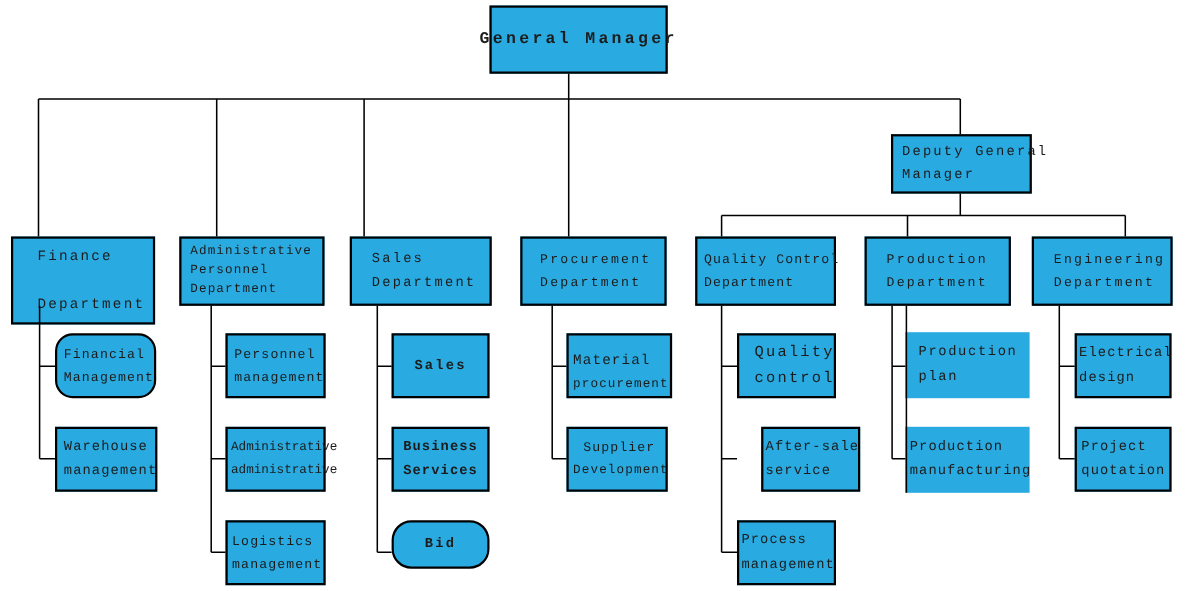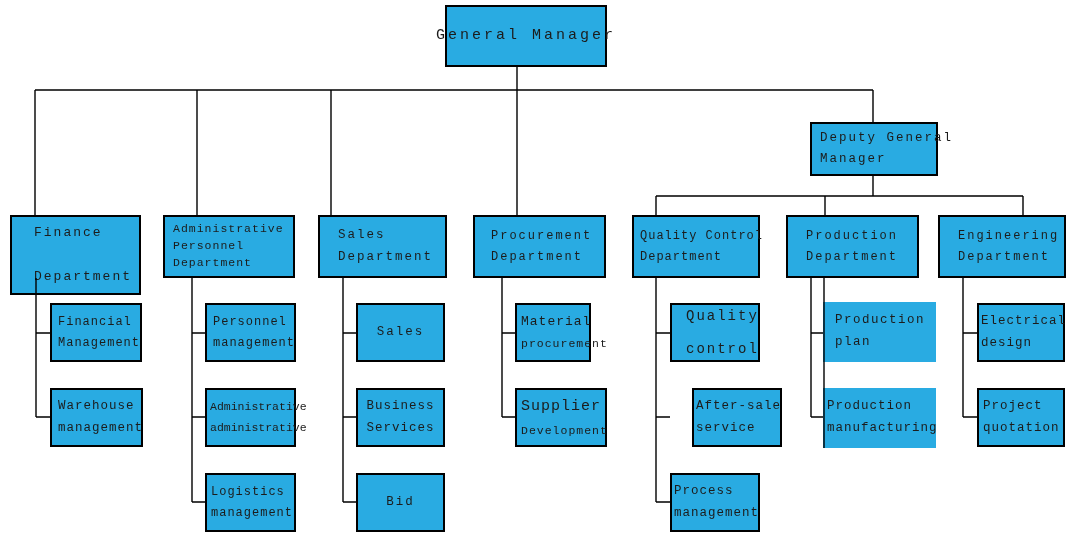--- a/index.html
+++ b/index.html
@@ -18,21 +18,21 @@
     color:var(--text,#1c1c1c);
     display:flex;
     flex-direction:column;
     justify-content:center;
     font-size:12px;
     letter-spacing:2px;
     line-height:1.75;
     white-space:nowrap;
   }
   .box.noborder{border:none;}
-  .box.center{align-items:center;padding-left:0 !important;}
+  .box.center{align-items:center;padding-left:0 !important;font-weight:bold;}
   .ln{display:block;}
   #wires{
     position:absolute;left:0;top:0;width:1087px;height:537px;
     pointer-events:none;
   }
 </style>
 </head>
 <body>
 
 <div id="canvas">
@@ -75,21 +75,21 @@
   <div class="box" style="left:786px;top:215px;width:133px;height:63px;padding-left:18px;font-size:12px;">
     <span class="ln">Production</span>
     <span class="ln">Department</span>
   </div>
 
   <div class="box" style="left:938px;top:215px;width:128px;height:63px;padding-left:18px;font-size:12px;">
     <span class="ln">Engineering</span>
     <span class="ln">Department</span>
   </div>
 
-  <div class="box" style="left:50px;top:303px;width:92px;height:59px;padding-left:6px;font-size:12px;letter-spacing:1px;">
+  <div class="box" style="left:50px;top:303px;width:92px;height:59px;padding-left:6px;font-size:12px;letter-spacing:1px;border-radius:16px;">
     <span class="ln">Financial</span>
     <span class="ln">Management</span>
   </div>
   <div class="box" style="left:50px;top:388px;width:93px;height:59px;padding-left:6px;font-size:12.5px;letter-spacing:1px;">
     <span class="ln">Warehouse</span>
     <span class="ln">management</span>
   </div>
 
   <div class="box" style="left:205px;top:303px;width:91px;height:59px;padding-left:6px;font-size:12px;letter-spacing:1px;">
     <span class="ln">Personnel</span>
@@ -104,34 +104,34 @@
     <span class="ln">management</span>
   </div>
 
   <div class="box center" style="left:356px;top:303px;width:89px;height:59px;font-size:12.5px;">
     <span class="ln">Sales</span>
   </div>
   <div class="box center" style="left:356px;top:388px;width:89px;height:59px;font-size:12.5px;letter-spacing:1px;">
     <span class="ln">Business</span>
     <span class="ln">Services</span>
   </div>
-  <div class="box center" style="left:356px;top:473px;width:89px;height:59px;font-size:12.5px;">
+  <div class="box center" style="left:356px;top:473px;width:89px;height:44px;font-size:12.5px;border-radius:18px;">
     <span class="ln">Bid</span>
   </div>
 
-  <div class="box" style="left:515px;top:303px;width:76px;height:59px;padding-left:4px;font-size:11.5px;letter-spacing:1px;">
+  <div class="box" style="left:515px;top:303px;width:96px;height:59px;padding-left:4px;font-size:11.5px;letter-spacing:1px;justify-content:flex-end;">
     <span class="ln" style="font-size:13px;">Material</span>
     <span class="ln">procurement</span>
   </div>
   <div class="box" style="left:515px;top:388px;width:92px;height:59px;padding-left:4px;font-size:11.5px;letter-spacing:1px;">
-    <span class="ln" style="font-size:15px;">Supplier</span>
+    <span class="ln" style="font-size:12px;text-align:center;">Supplier</span>
     <span class="ln">Development</span>
   </div>
 
-  <div class="box" style="left:670px;top:303px;width:90px;height:59px;padding-left:14px;font-size:14px;line-height:1.6;justify-content:space-between;">
+  <div class="box" style="left:670px;top:303px;width:90px;height:59px;padding-left:14px;font-size:14px;line-height:1.6;">
     <span class="ln">Quality</span>
     <span class="ln">control</span>
   </div>
   <div class="box" style="left:670px;top:388px;width:90px;height:59px;padding-left:2px;font-size:12.5px;letter-spacing:1px;margin-left:22px;">
     <span class="ln">After-sale</span>
     <span class="ln">service</span>
   </div>
   <div class="box" style="left:670px;top:473px;width:90px;height:59px;padding-left:2px;font-size:12.5px;letter-spacing:1px;">
     <span class="ln">Process</span>
     <span class="ln">management</span>

